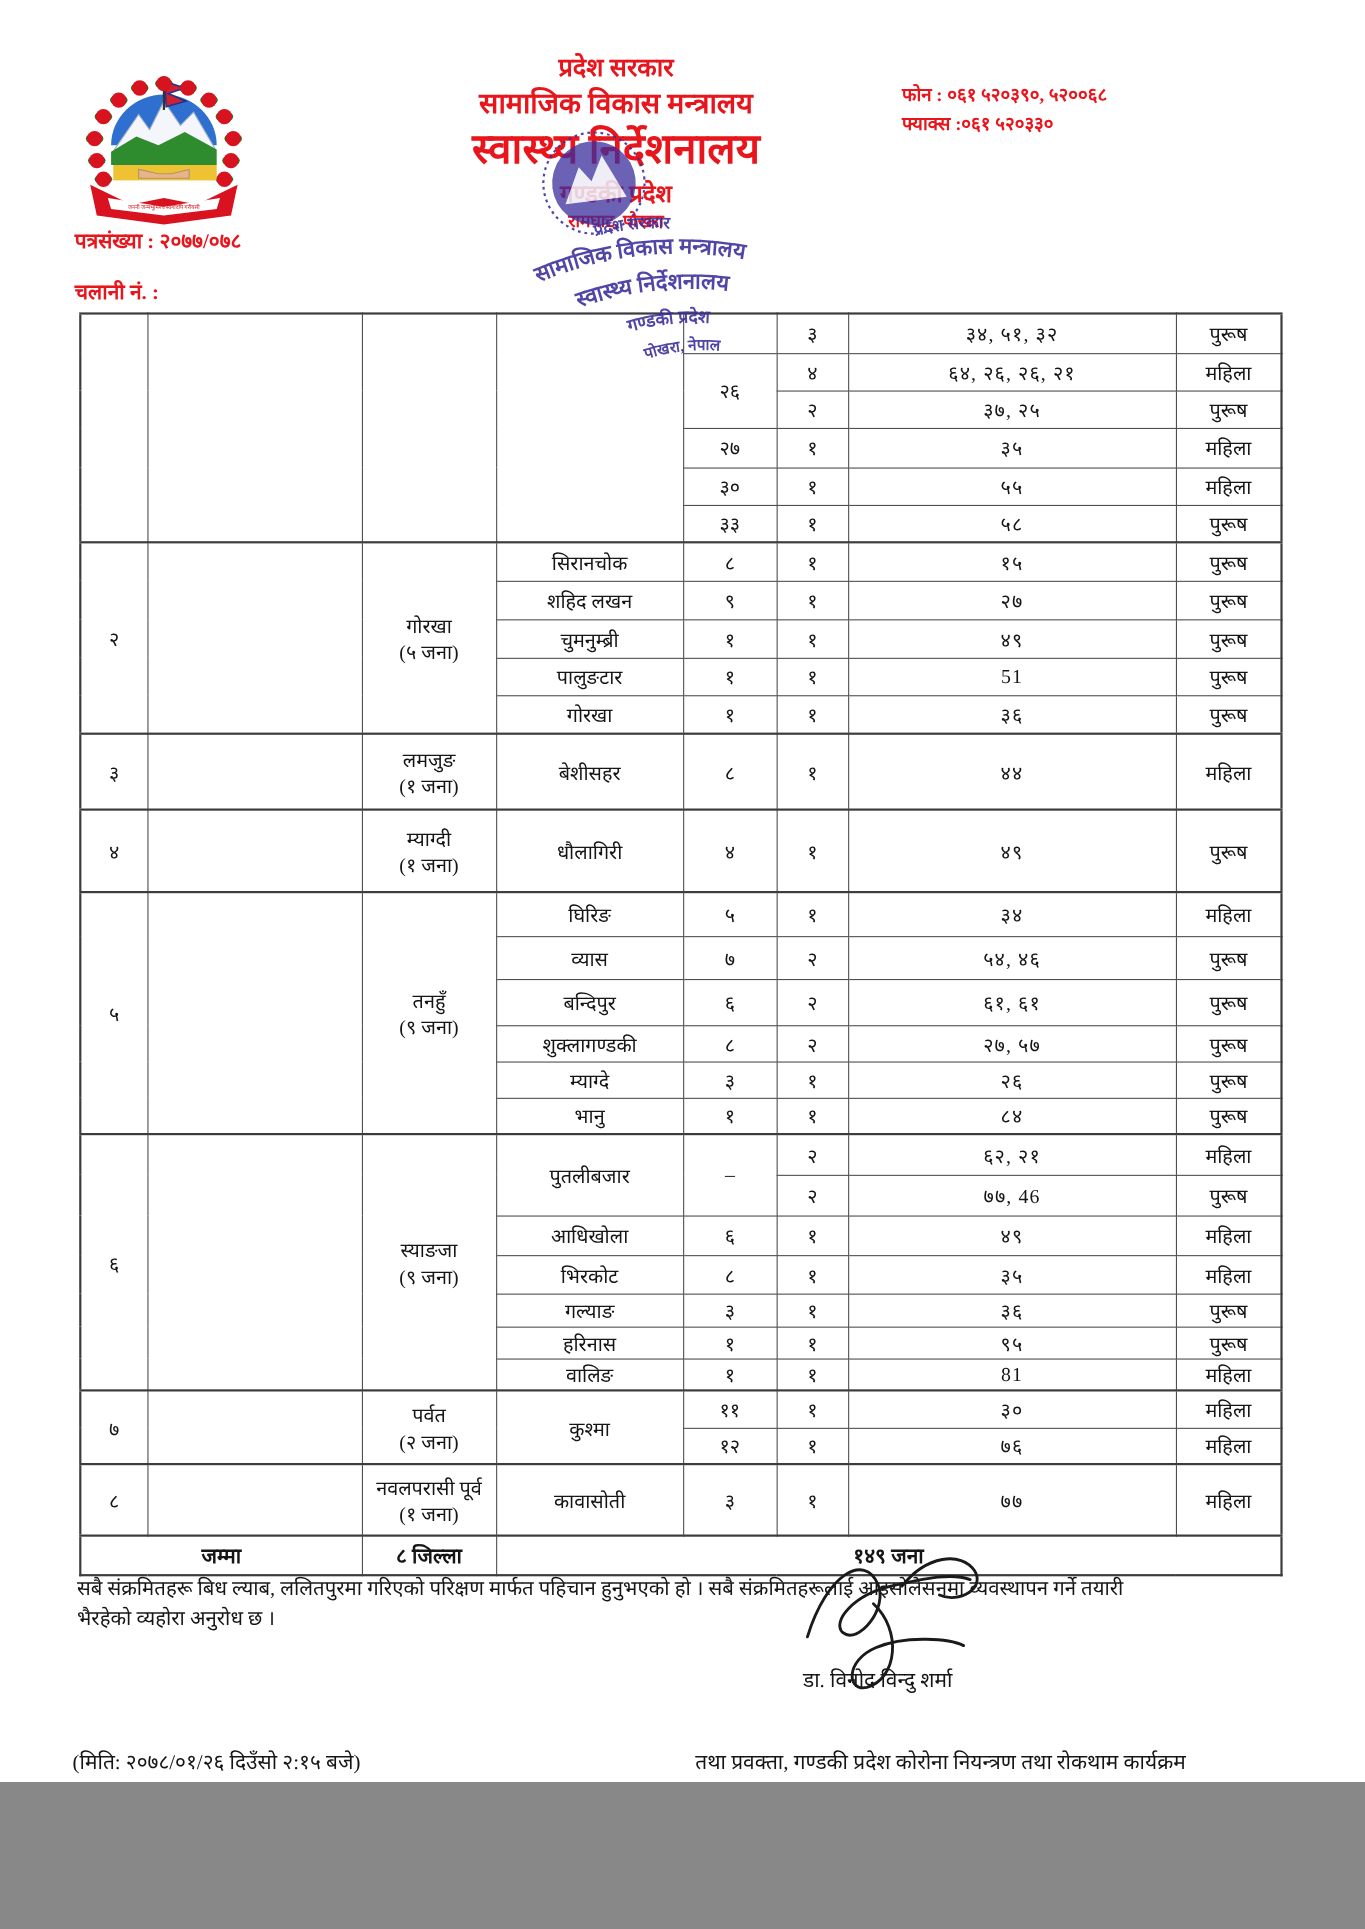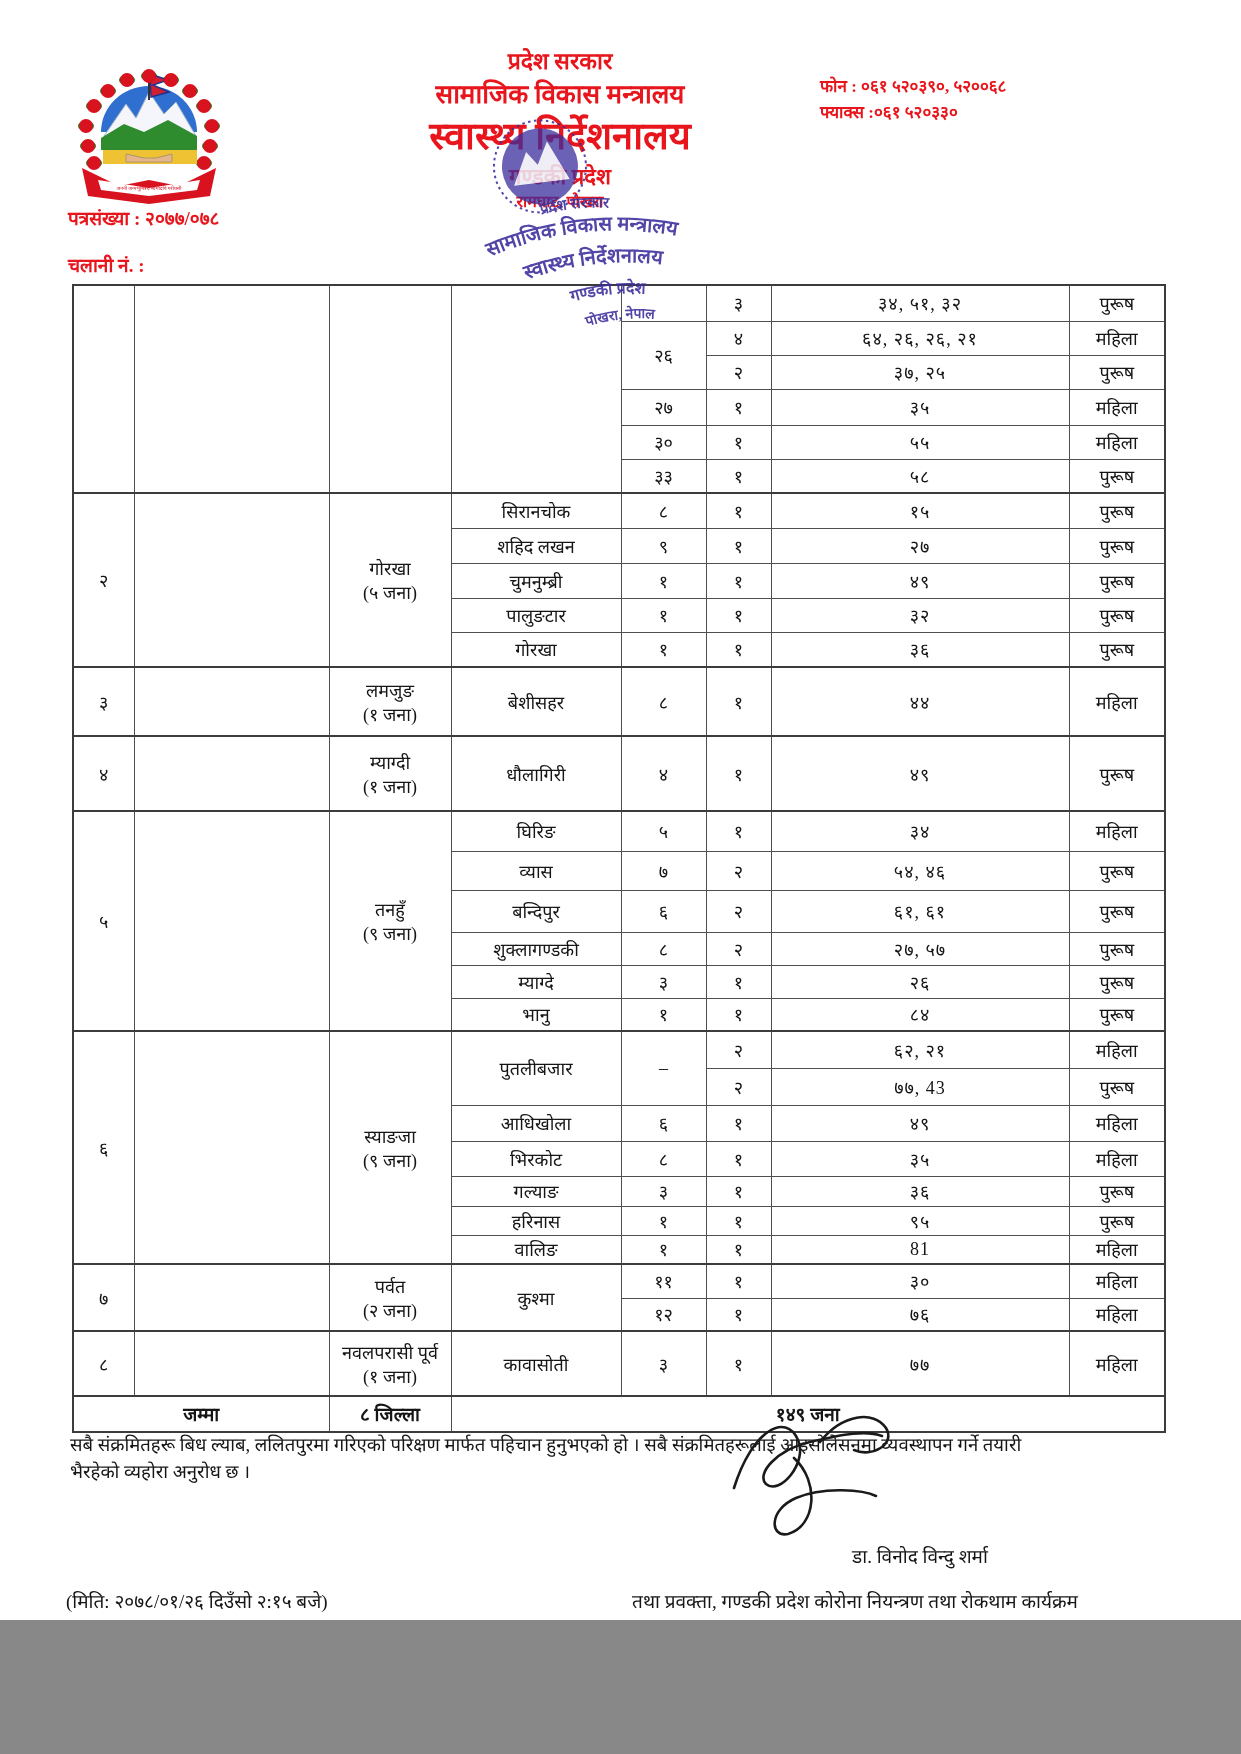--- a/index.html
+++ b/index.html
@@ -27,21 +27,21 @@
     border:1px solid #4f4f4f;text-align:center;vertical-align:middle;
     font-size:18px;padding:0 3px;overflow:hidden;
   }
   table.doc{border:2px solid #3c3c3c;}
   tbody.sec{border-top:2px solid #3c3c3c;}
   tbody.tot{border-top:2px solid #3c3c3c;}
   tbody.tot td{font-weight:bold;font-size:19px;}
   td.c-ages{letter-spacing:1px;}
   
   #note{left:70px;top:1432px;width:1045px;font-size:18.5px;line-height:1.45;}
-  #sign-name{left:730px;top:1512px;width:380px;text-align:center;font-size:19px;line-height:1.8;margin-top:28px;}
+  #sign-name{left:730px;top:1512px;width:380px;font-size:19px;line-height:1.8;}
   #date-line{left:66px;top:1588px;font-size:19px;}
   #spokesperson{left:555px;top:1588px;width:600px;text-align:center;font-size:19px;}
   
   #stamp{left:428px;top:108px;width:370px;height:240px;z-index:5;pointer-events:none;
          transform:rotate(-7deg);opacity:0.88;}
   
   #signature{left:722px;top:1398px;width:210px;height:150px;z-index:6;pointer-events:none;}
   #logo{left:64px;top:66px;width:172px;height:150px;}
 </style>
 </head>
@@ -214,21 +214,21 @@
             <td>चुमनुम्ब्री</td>
             <td>१</td>
             <td>१</td>
             <td class="c-ages">४९</td>
             <td>पुरूष</td>
           </tr>
           <tr style="height: 34px;">
             <td>पालुङटार</td>
             <td>१</td>
             <td>१</td>
-            <td class="c-ages">३२</td>
+            <td class="c-ages">51</td>
             <td>पुरूष</td>
           </tr>
           <tr style="height: 35px;">
             <td>गोरखा</td>
             <td>१</td>
             <td>१</td>
             <td class="c-ages">३६</td>
             <td>पुरूष</td>
           </tr>
         </tbody>
@@ -321,21 +321,21 @@
               <div>(९ जना)</div>
             </td>
             <td rowspan="2">पुतलीबजार</td>
             <td rowspan="2">–</td>
             <td>२</td>
             <td class="c-ages">६२, २१</td>
             <td>महिला</td>
           </tr>
           <tr style="height: 37px;">
             <td>२</td>
-            <td class="c-ages">७७, 43</td>
+            <td class="c-ages">७७, 46</td>
             <td>पुरूष</td>
           </tr>
           <tr style="height: 36px;">
             <td>आधिखोला</td>
             <td>६</td>
             <td>१</td>
             <td class="c-ages">४९</td>
             <td>महिला</td>
           </tr>
           <tr style="height: 35px;">

